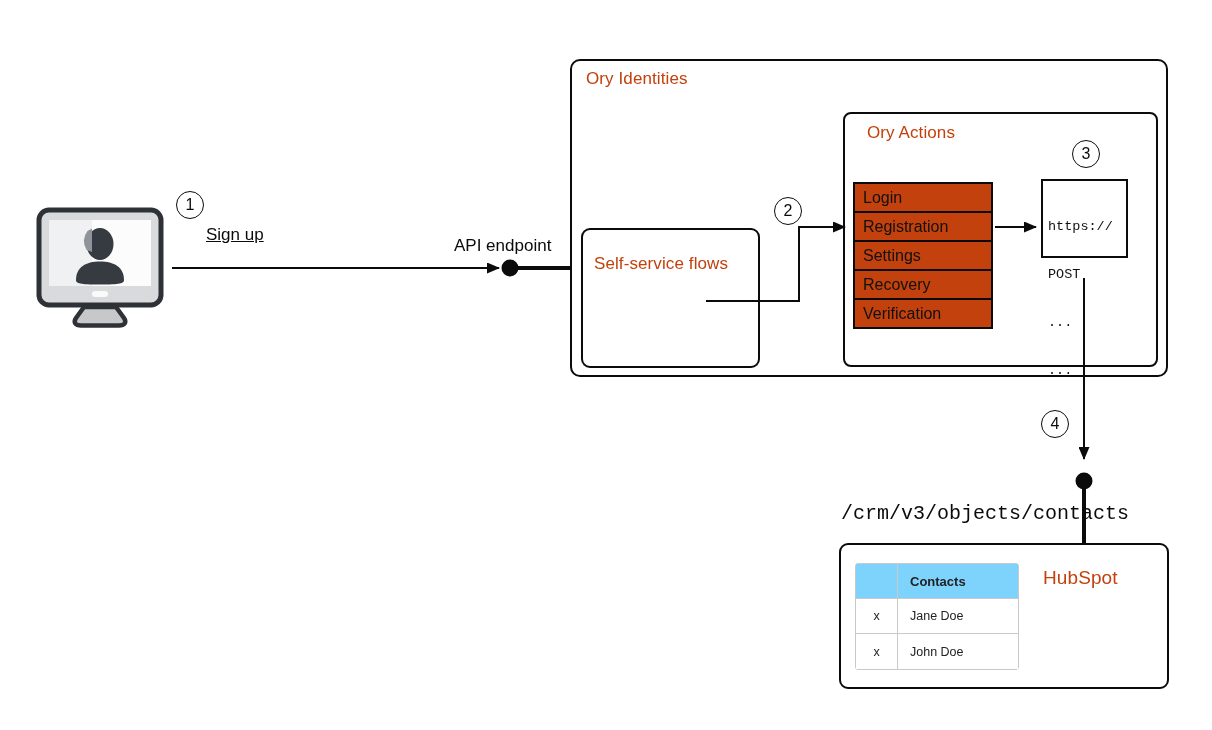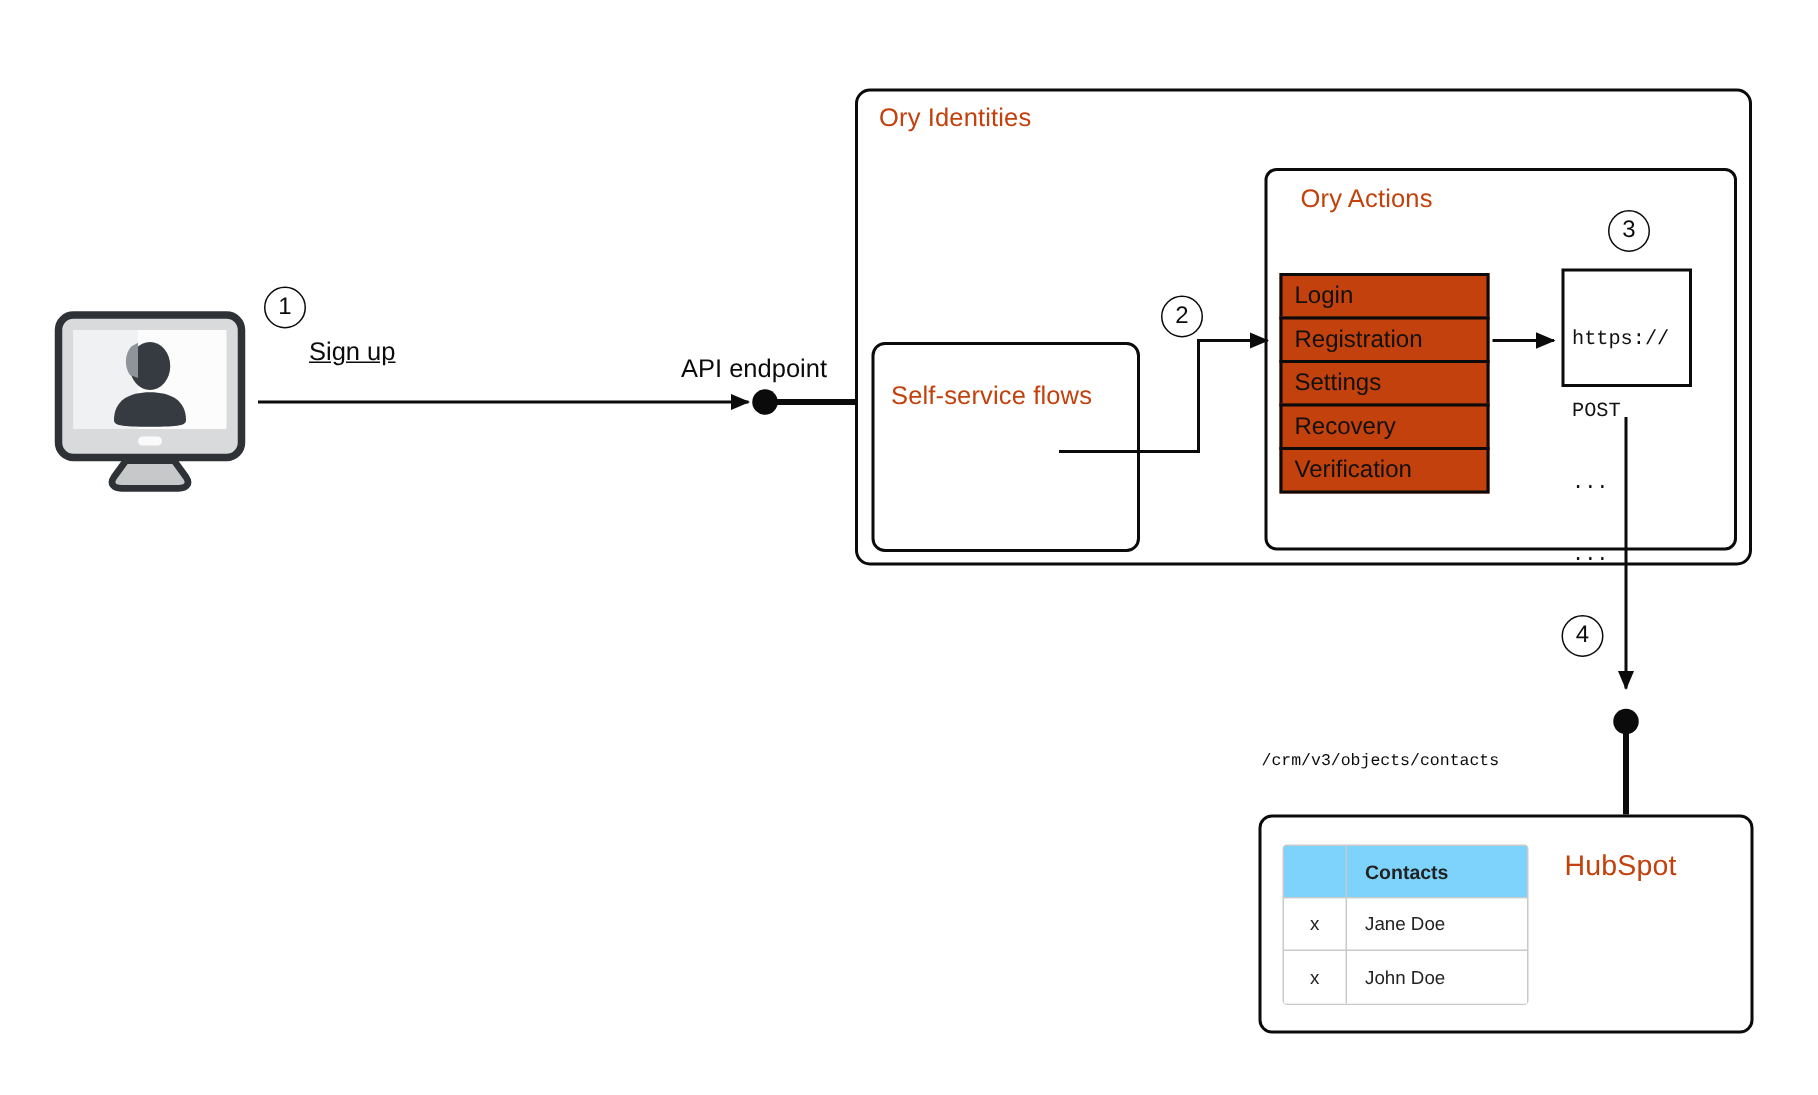--- a/index.html
+++ b/index.html
@@ -67,21 +67,21 @@
     background: #ffffff;
     font-family: "Liberation Mono", monospace;
     font-size: 13.5px;
     line-height: 16px;
     padding: 6px 0 0 5px;
     white-space: pre;
   }
   .mono-label {
     position: absolute;
     font-family: "Liberation Mono", monospace;
-    font-size: 11px;
+    font-size: 20px;
     color: #0b0b0b;
     white-space: nowrap;
   }
   .contacts-table {
     position: absolute;
     left: 855px; top: 563px;
     display: grid;
     grid-template-columns: 42px 120px;
     grid-auto-rows: 35px;
     border: 1px solid #c9c9c9;

